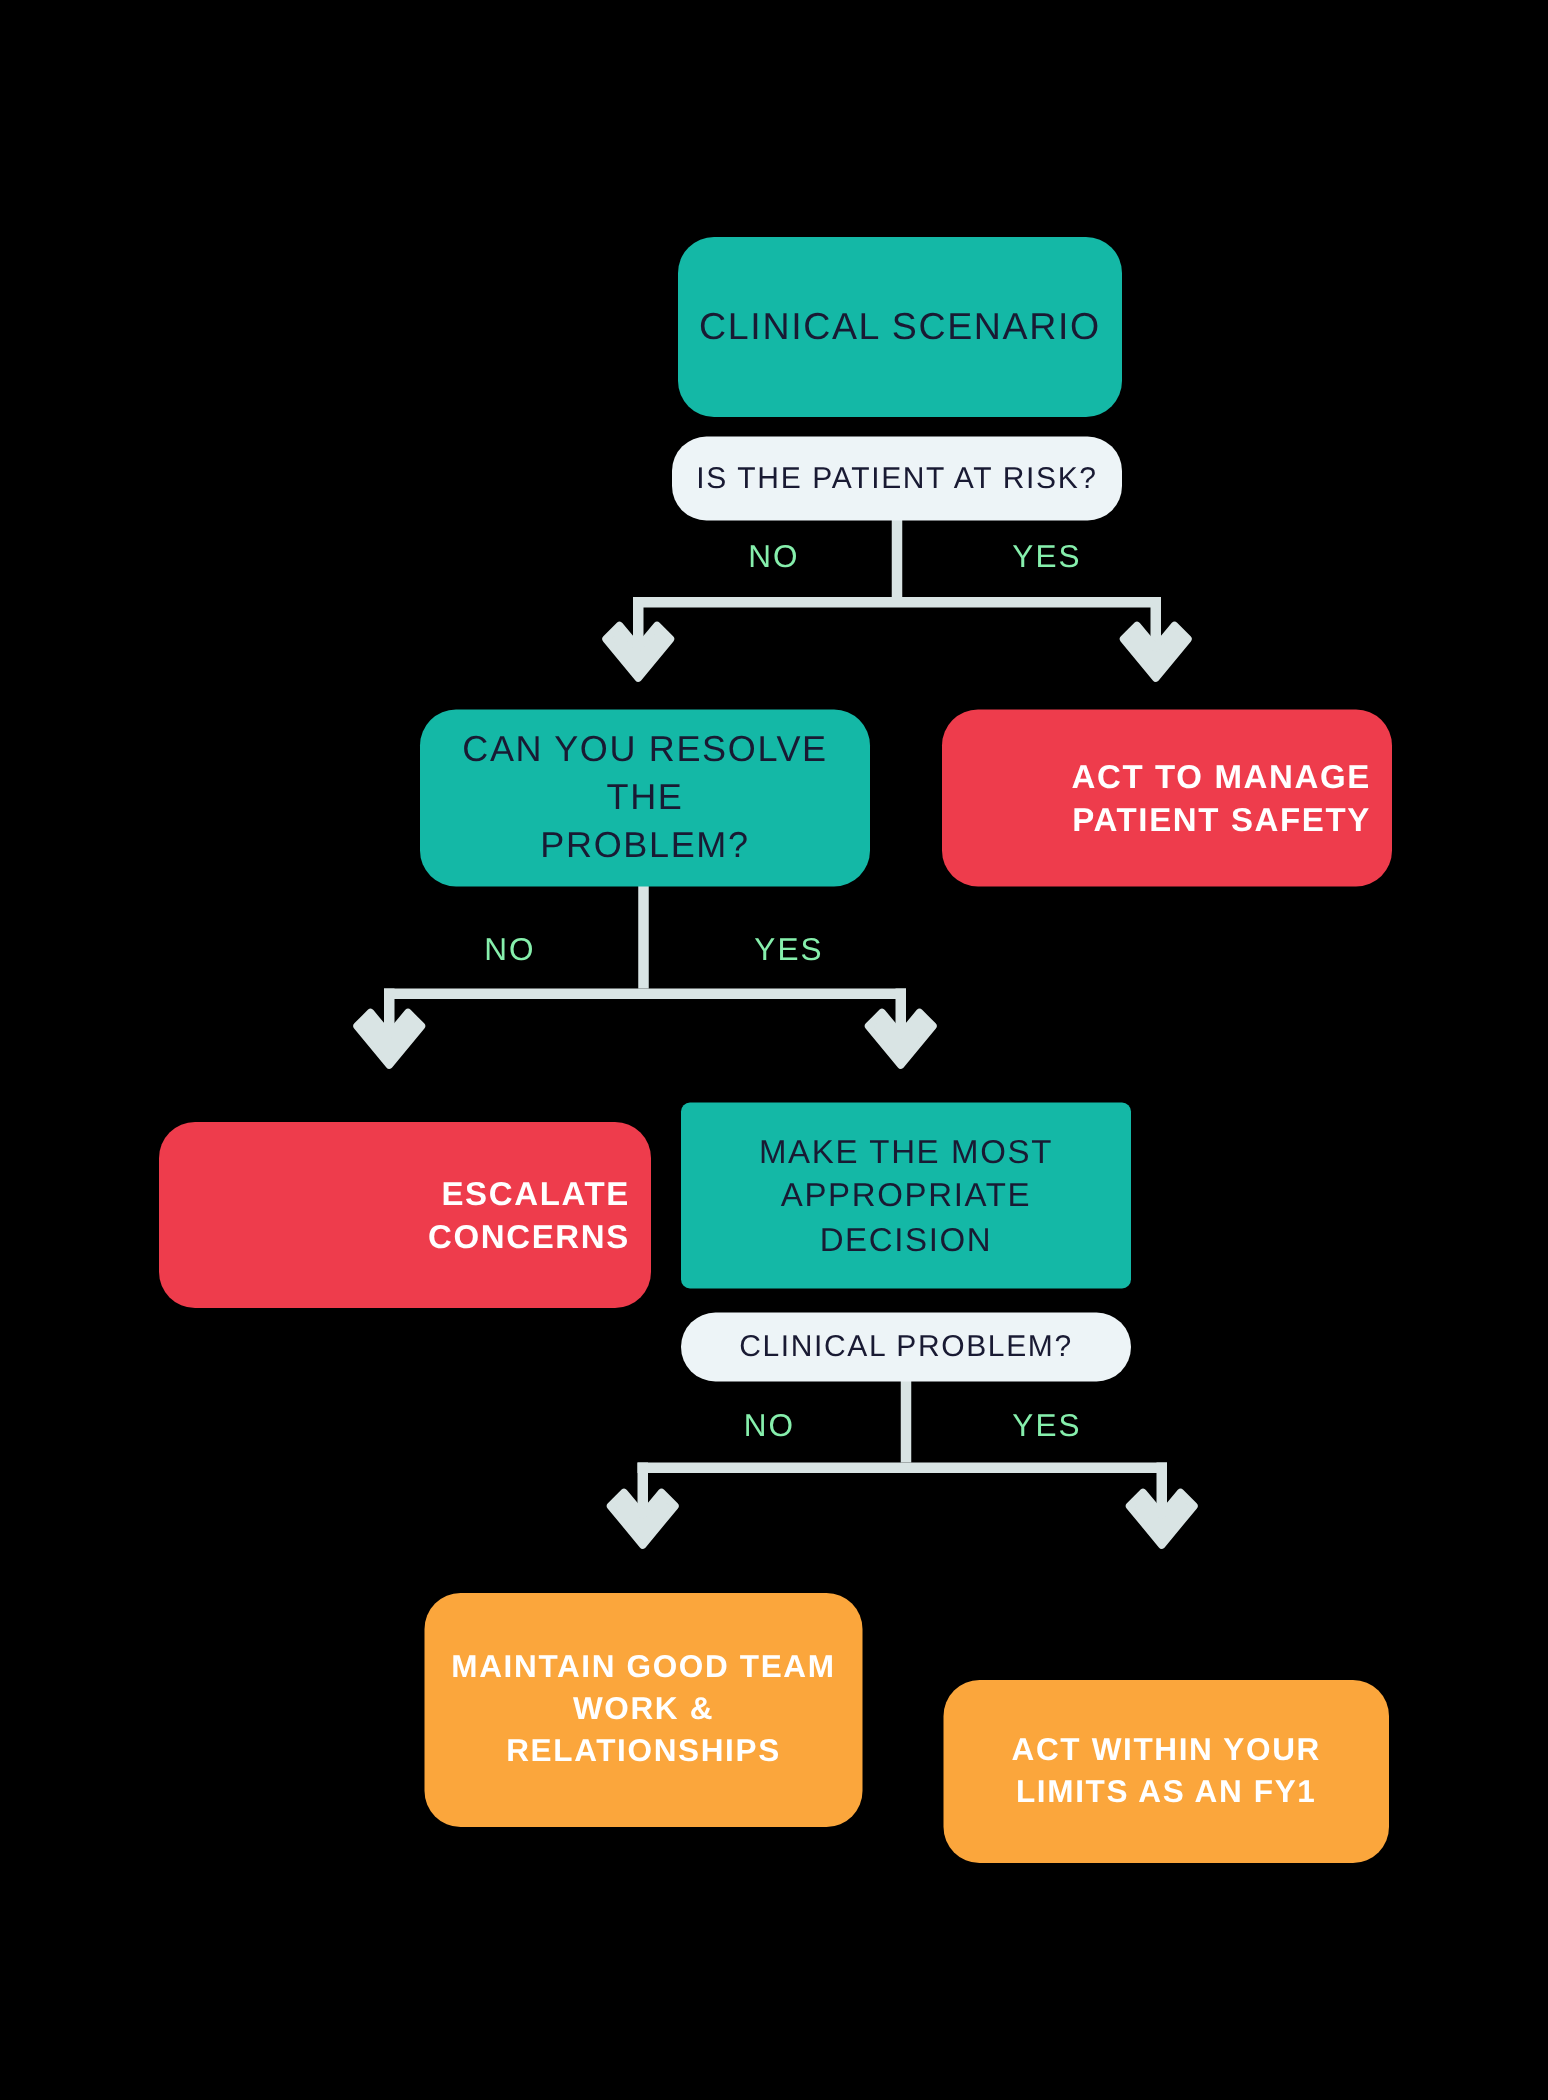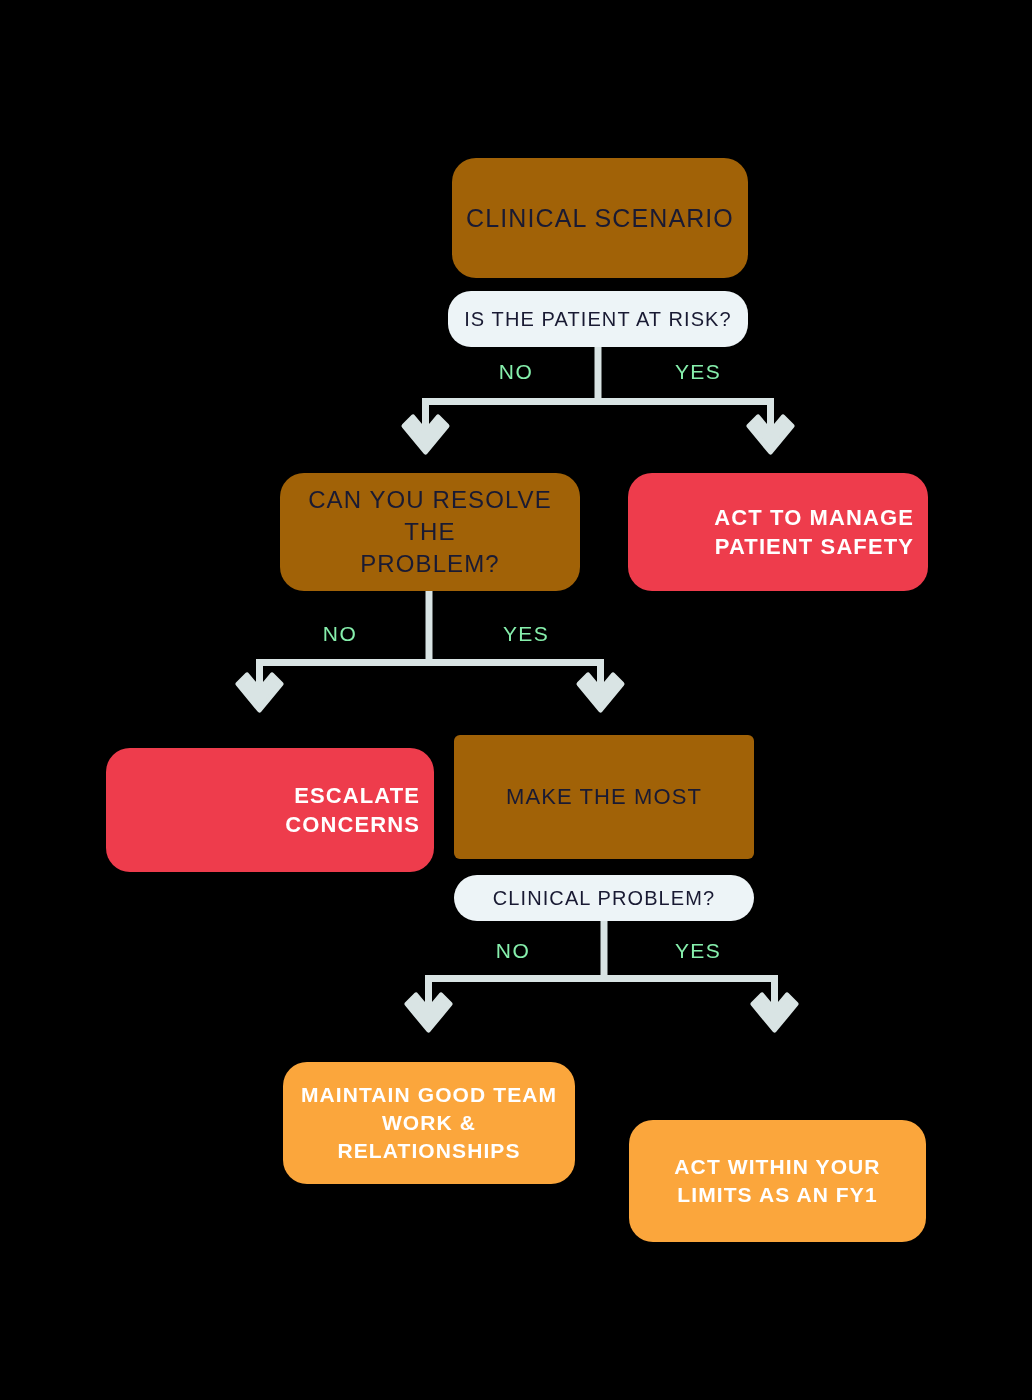--- a/index.html
+++ b/index.html
@@ -29,21 +29,21 @@
     position: absolute;
     box-sizing: border-box;
     display: flex;
     align-items: center;
     justify-content: center;
     text-align: center;
     letter-spacing: 1.1px;
     line-height: 1.32;
   }
   .node.light {
-    background: #a16207;
+    background: #14b8a6;
     color: #191a33;
     font-weight: 400;
   }
   .node.red {
     background: #ee3c4c;
     color: #ffffff;
     font-weight: 700;
     text-align: right;
   }
   .node.orange {
@@ -154,34 +154,35 @@
     <span>YES</span>
   </div>
 
   <div class="node red" style="left:106px; top:748px; width:328px; height:124px; border-radius:24px; font-size:22px; flex-direction:column;">
     <span>ESCALATE</span>
     <span>CONCERNS</span>
   </div>
 
   <div class="node light" style="left:454px; top:735px; width:300px; height:124px; border-radius:6px; font-size:22px; flex-direction:column;">
     <span>MAKE THE MOST</span>
+    <span>APPROPRIATE DECISION</span>
   </div>
 
   <div class="node pill" style="left:454px; top:875px; width:300px; height:46px; border-radius:23px; font-size:20px;">
     <span>CLINICAL PROBLEM?</span>
   </div>
 
   <div class="branch-label" style="left:463px; top:939px; width:100px;">
     <span>NO</span>
   </div>
   <div class="branch-label" style="left:648px; top:939px; width:100px;">
     <span>YES</span>
   </div>
 
-  <div class="node orange" style="left:283px; top:1062px; width:292px; height:122px; border-radius:24px; font-size:21px; flex-direction:column;">
+  <div class="node orange" style="left:283px; top:1062px; width:292px; height:156px; border-radius:24px; font-size:21px; flex-direction:column;">
     <span>MAINTAIN GOOD TEAM</span>
     <span>WORK &amp; RELATIONSHIPS</span>
   </div>
 
   <div class="node orange" style="left:629px; top:1120px; width:297px; height:122px; border-radius:24px; font-size:21px; flex-direction:column;">
     <span>ACT WITHIN YOUR</span>
     <span>LIMITS AS AN FY1</span>
   </div>
 
 </div>

